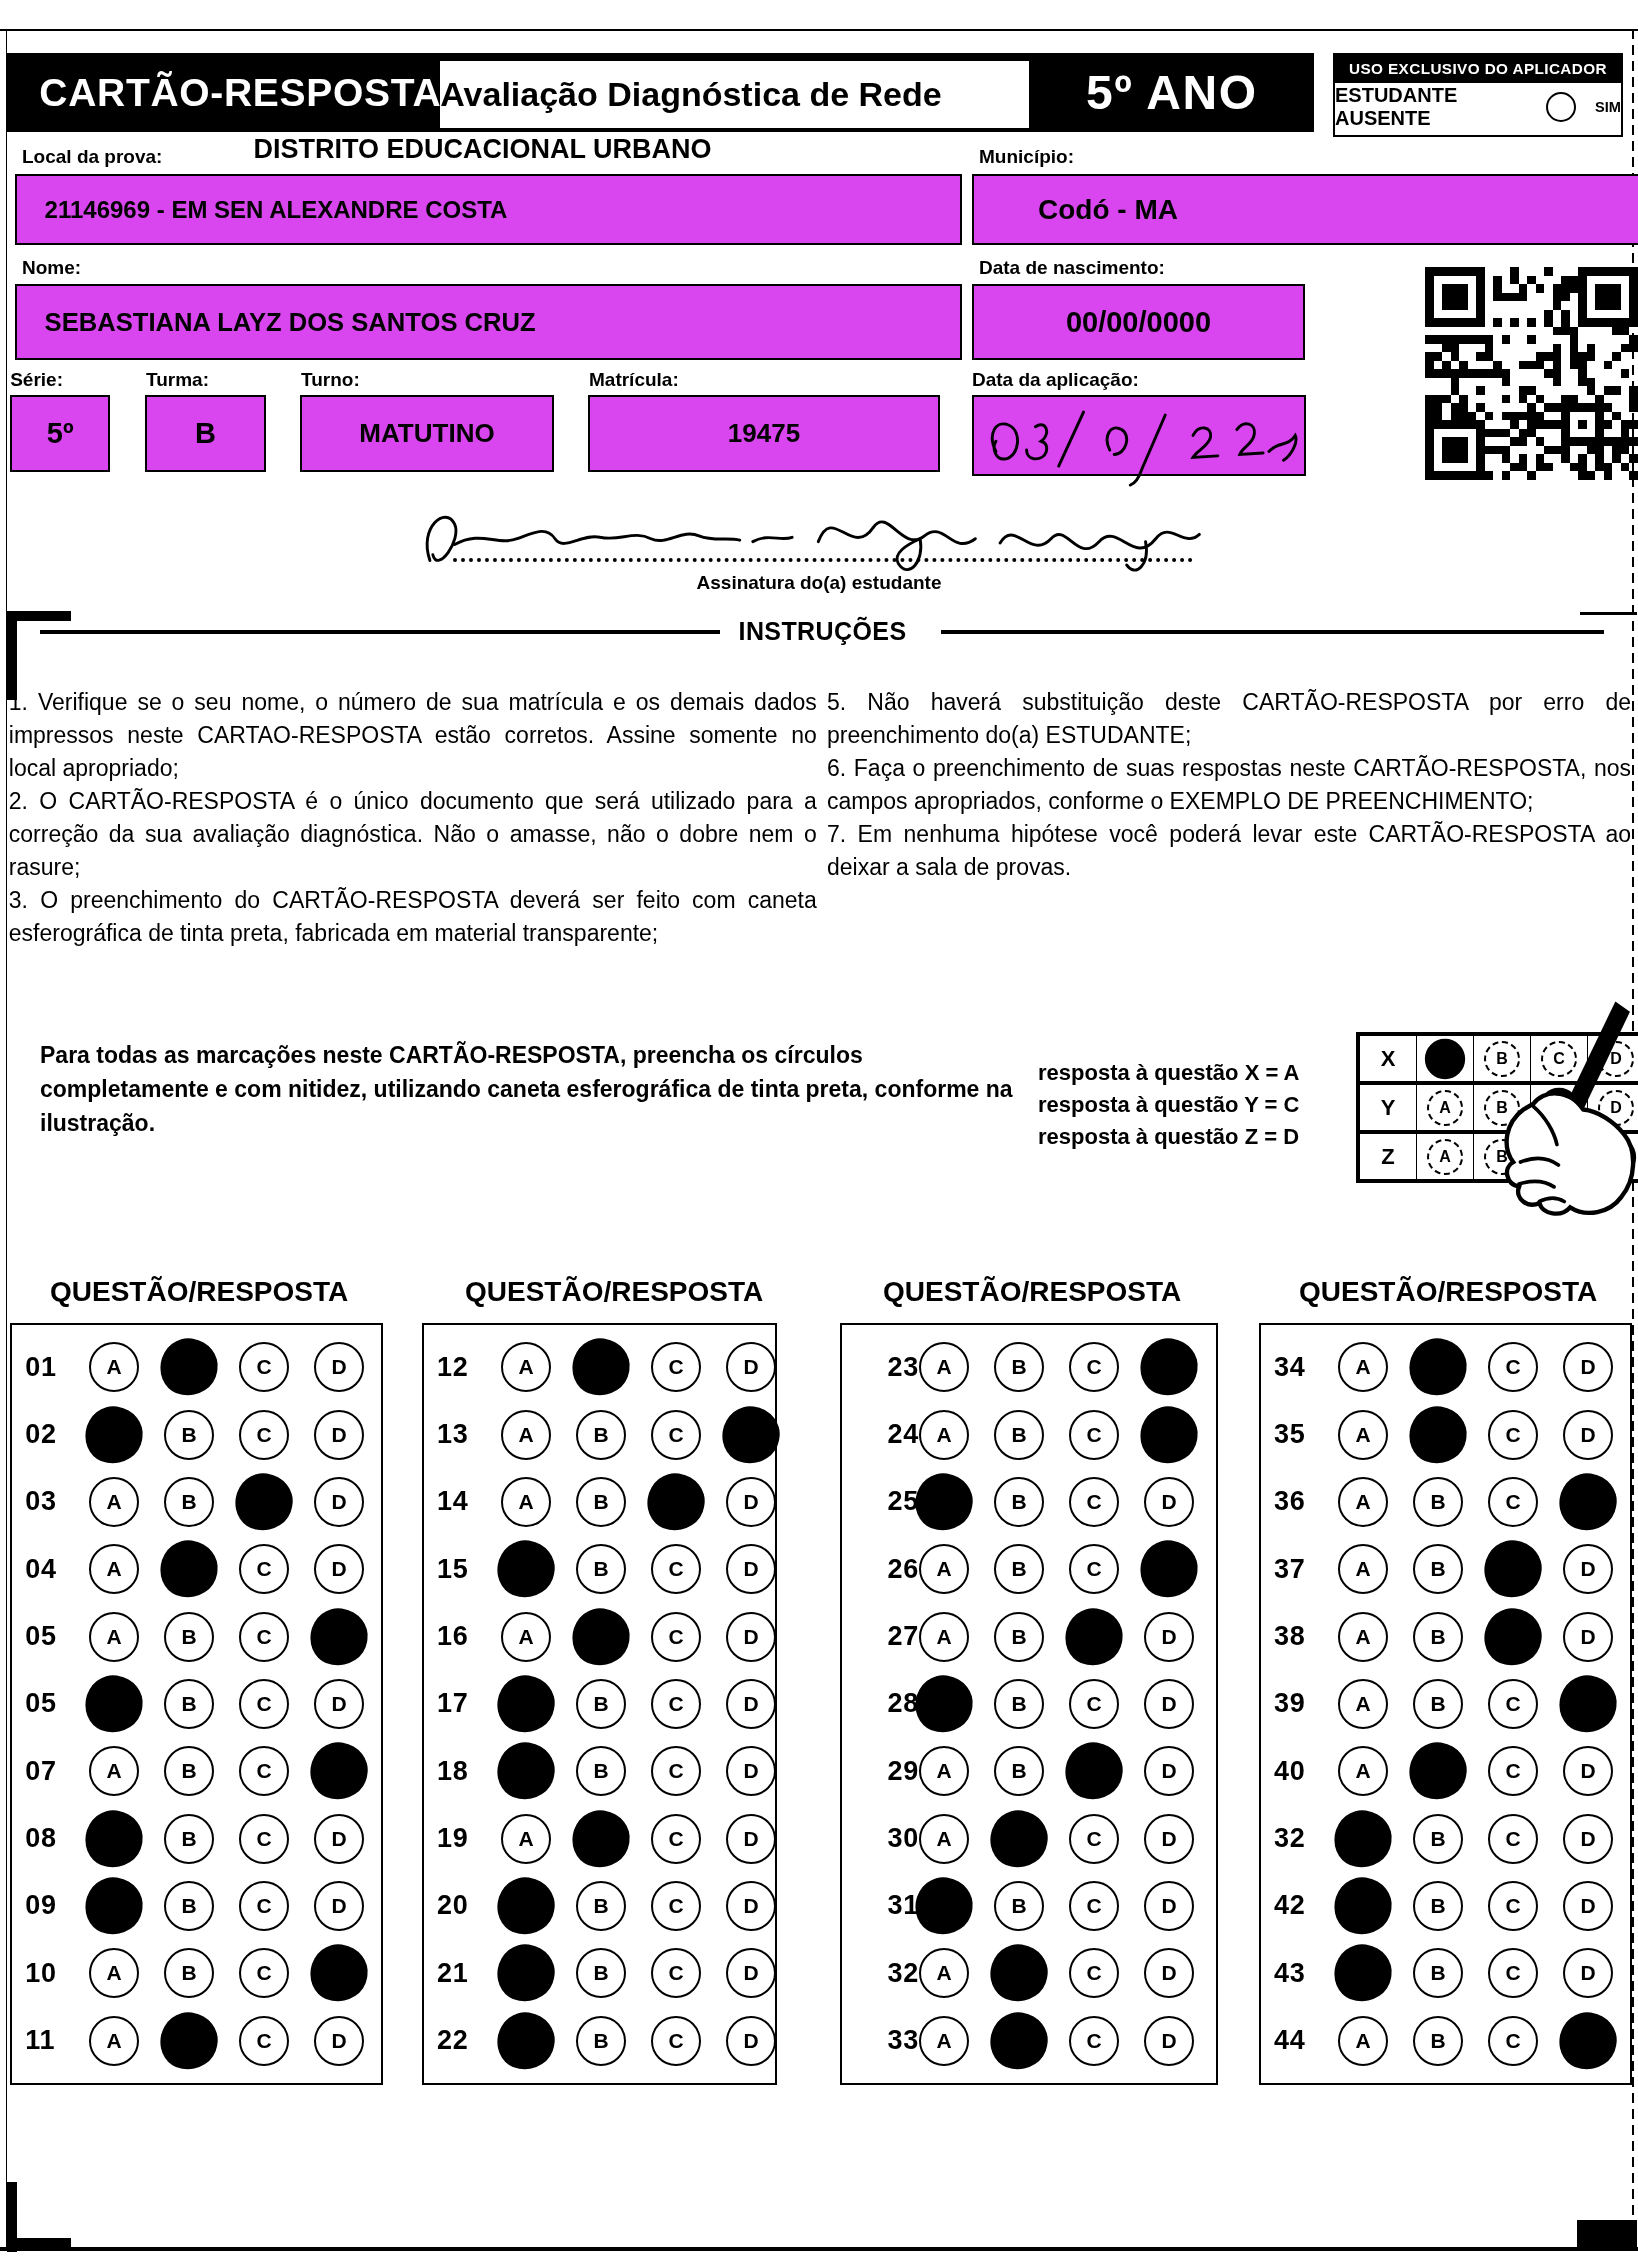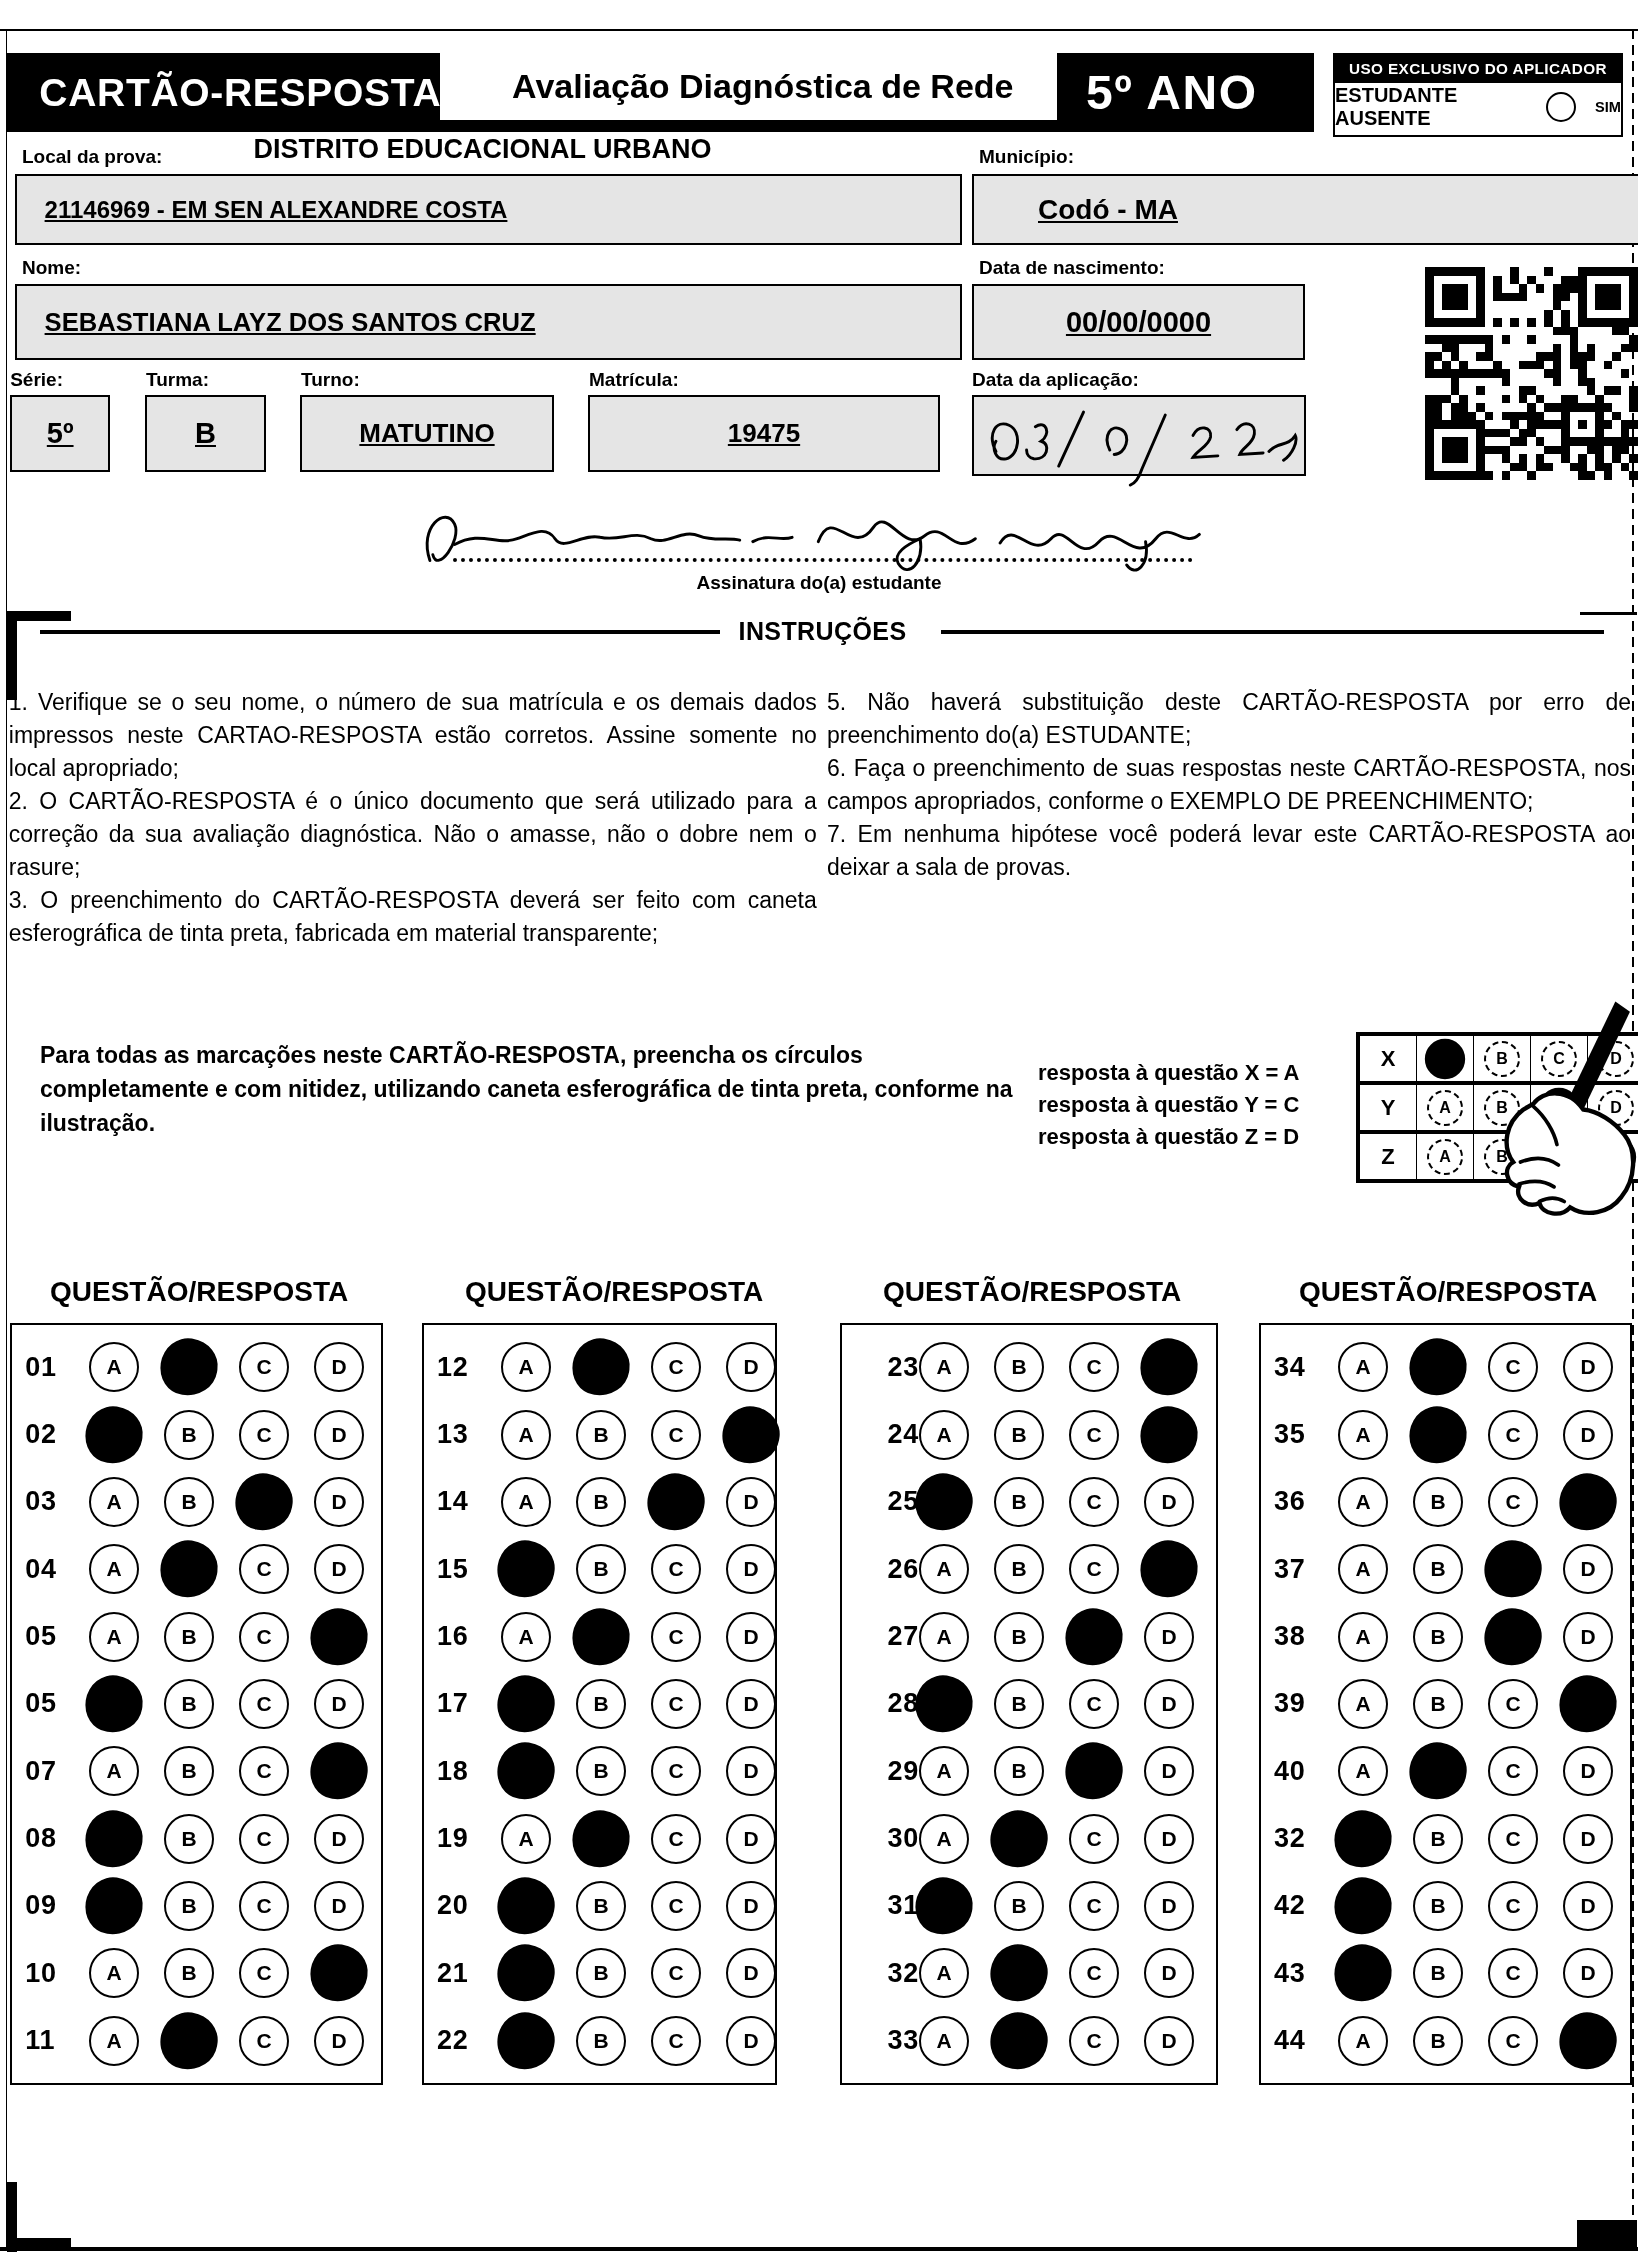--- a/index.html
+++ b/index.html
@@ -8,34 +8,34 @@
         font-family:"Liberation Sans",sans-serif;color:#000;overflow:hidden;}
   .abs{position:absolute;}
   .mark{position:absolute;background:#000;}
   .rule{position:absolute;background:#000;}
   .dashedv{position:absolute;width:1.5px;background:repeating-linear-gradient(#000 0 10.2px,transparent 10.2px 16px);}
 
   
   .head-bar{position:absolute;left:7.3px;top:53px;width:1307px;height:79px;background:#000;}
   .head-title{position:absolute;left:32px;top:0;height:79px;line-height:79px;color:#fff;
               font-weight:bold;font-size:39px;letter-spacing:0.7px;}
-  .head-sub{position:absolute;left:433px;top:0;width:589px;height:67px;background:#fff;
-            display:flex;align-items:center;justify-content:center;font-size:34px;font-weight:bold;padding-left:28px;}
+  .head-sub{position:absolute;left:433px;top:8px;width:589px;height:67px;background:#fff;
+            display:flex;align-items:center;font-size:34px;font-weight:bold;}
   .head-grade{position:absolute;left:1022px;top:0;width:285px;height:79px;color:#fff;font-weight:bold;
               font-size:48px;display:flex;align-items:center;justify-content:center;letter-spacing:1.5px;}
   .applicator{position:absolute;left:1333px;top:53px;width:286px;height:80px;border:2.2px solid #000;background:#fff;}
   .app-top{background:#000;color:#fff;height:28px;display:flex;align-items:center;justify-content:center;
            font-size:15.3px;font-weight:bold;letter-spacing:0.4px;}
   .app-body{height:48px;display:flex;align-items:center;justify-content:center;gap:19px;font-weight:bold;font-size:20px;}
   .app-circle{width:26px;height:26px;border:2.2px solid #000;border-radius:50%;flex:0 0 auto;}
   .app-sim{font-size:14.6px;}
 
   
   .lbl{position:absolute;font-weight:bold;font-size:19px;}
-  .box{position:absolute;border:2.2px solid #000;display:flex;align-items:center;font-weight:bold;background:#e5e5e5;text-decoration:underline;}
+  .box{position:absolute;border:2.2px solid #000;display:flex;align-items:center;font-weight:bold;background:#d946ef;}
   .district{position:absolute;left:212px;top:134px;width:541px;text-align:center;font-weight:bold;font-size:27px;}
   .qr{position:absolute;left:1425px;top:267px;width:213px;height:213px;display:grid;
       grid-template-columns:repeat(25,1fr);grid-template-rows:repeat(25,1fr);}
   .qr i{background:#000;}
   .sig-caption{position:absolute;left:563px;top:572px;width:512px;text-align:center;font-weight:bold;font-size:19px;}
   .dotline{position:absolute;left:453px;top:558px;width:740px;border-top:4.4px dotted #000;}
 
   
   .instr-title{position:absolute;left:731px;top:617px;width:183px;text-align:center;font-weight:bold;font-size:25px;letter-spacing:0.4px;}
   .instr-col{position:absolute;top:686px;}

